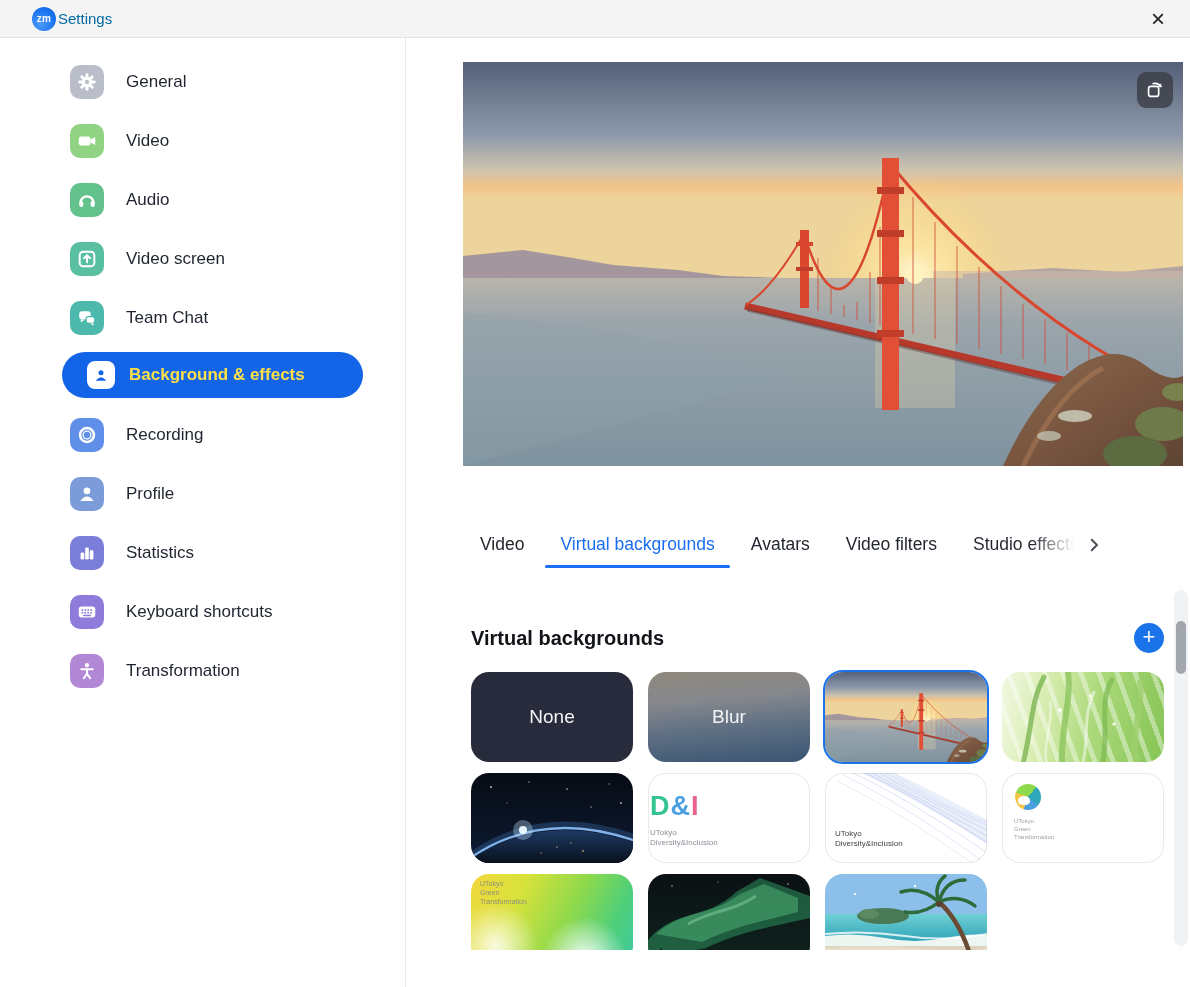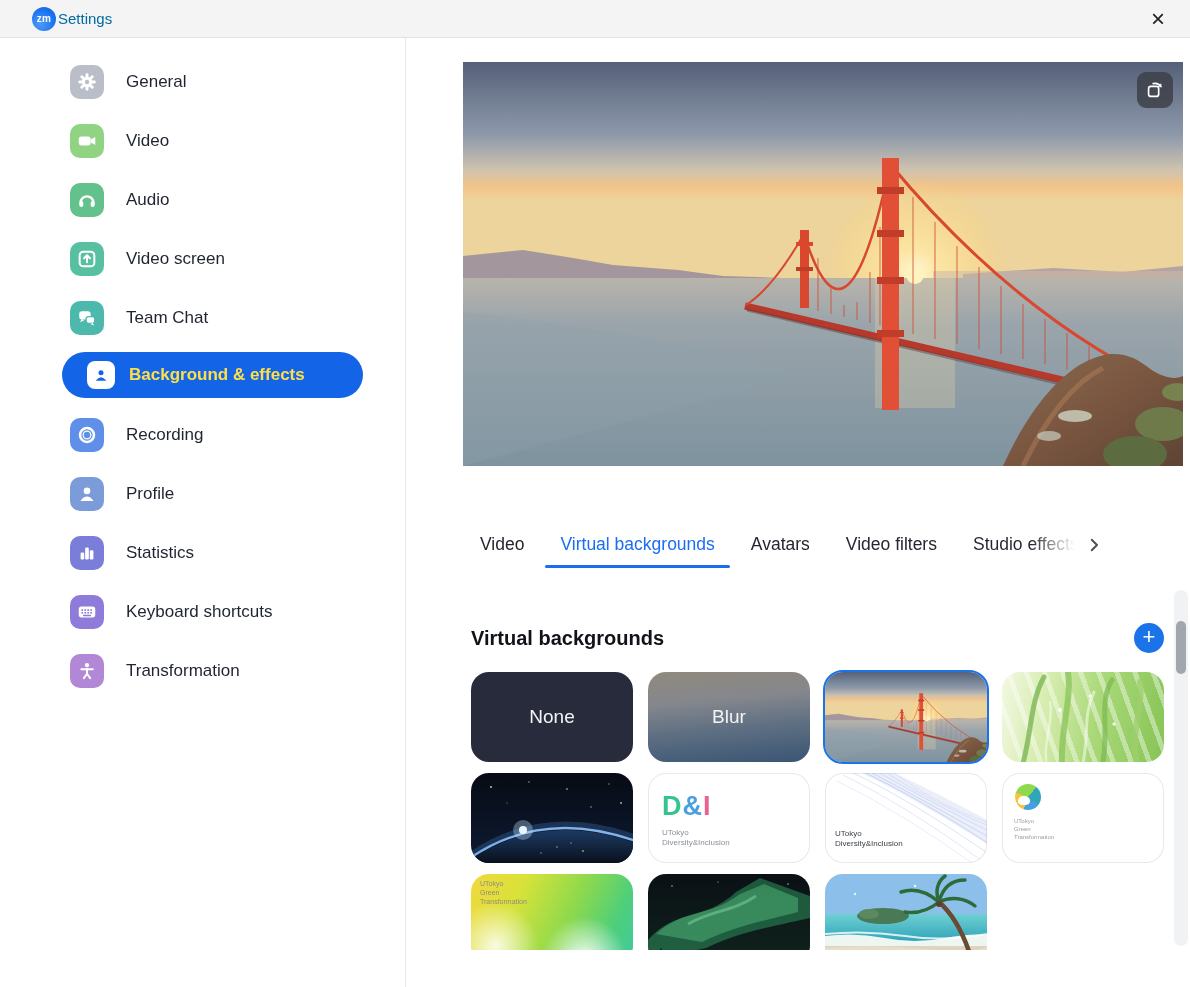--- a/index.html
+++ b/index.html
@@ -61,21 +61,21 @@
   .tile-gx { background:
       radial-gradient(circle at 70% 95%, rgba(255,255,255,0.95) 0%, rgba(255,255,255,0) 30%),
       radial-gradient(circle at 15% 80%, rgba(255,255,255,0.85) 0%, rgba(255,255,255,0) 28%),
       linear-gradient(115deg,#f2d83d 0%,#d8e23a 28%,#8ed94c 58%,#4ecf7a 82%,#3fc9a0 100%); }
   .tile-green-curve { background:
       radial-gradient(ellipse 130% 90% at 115% 35%, #54c98b 0%, #a8e4c4 26%, rgba(255,255,255,0) 55%),
       radial-gradient(ellipse 120% 70% at -15% 115%, #7fd9a8 0%, rgba(255,255,255,0) 50%),
       #ffffff; }
 
   .tiny-text { position:absolute; font-size:7px; line-height:9px; }
-  .di-logo-block { position:absolute; left:14px; top:18px; }
+  .di-logo-block { position:absolute; left:2px; top:18px; }
   .di-big { font-size:27px; font-weight:bold; letter-spacing:1px; }
   .di-big .d { color:#35c48f; } .di-big .amp { color:#4a9fe0; } .di-big .i { color:#e8638f; }
   .di-sub { margin-top:6px; color:#8a8f98; font-size:8px; line-height:10px; }
   .wave-text { position:absolute; left:10px; bottom:14px; color:#3a3f45; font-size:8px; line-height:10px; }
   .gc-logo { position:absolute; left:13px; top:11px; width:26px; height:26px; border-radius:50%;
       background:conic-gradient(from 200deg, #f5c542 0 90deg, #8ed94c 90deg 200deg, #2fa7b8 200deg 290deg, #4a9fe0 290deg 360deg); }
   .gc-logo::after { content:""; position:absolute; left:3px; top:12px; width:12px; height:9px; background:#fff; border-radius:50% 50% 40% 40%; }
   .gc-text { left:12px; top:44px; color:#9aa0a2; font-size:6px; line-height:8px; }
   .gx-text { left:9px; top:5px; color:#8e8e7c; font-size:7px; line-height:9px; }
 

